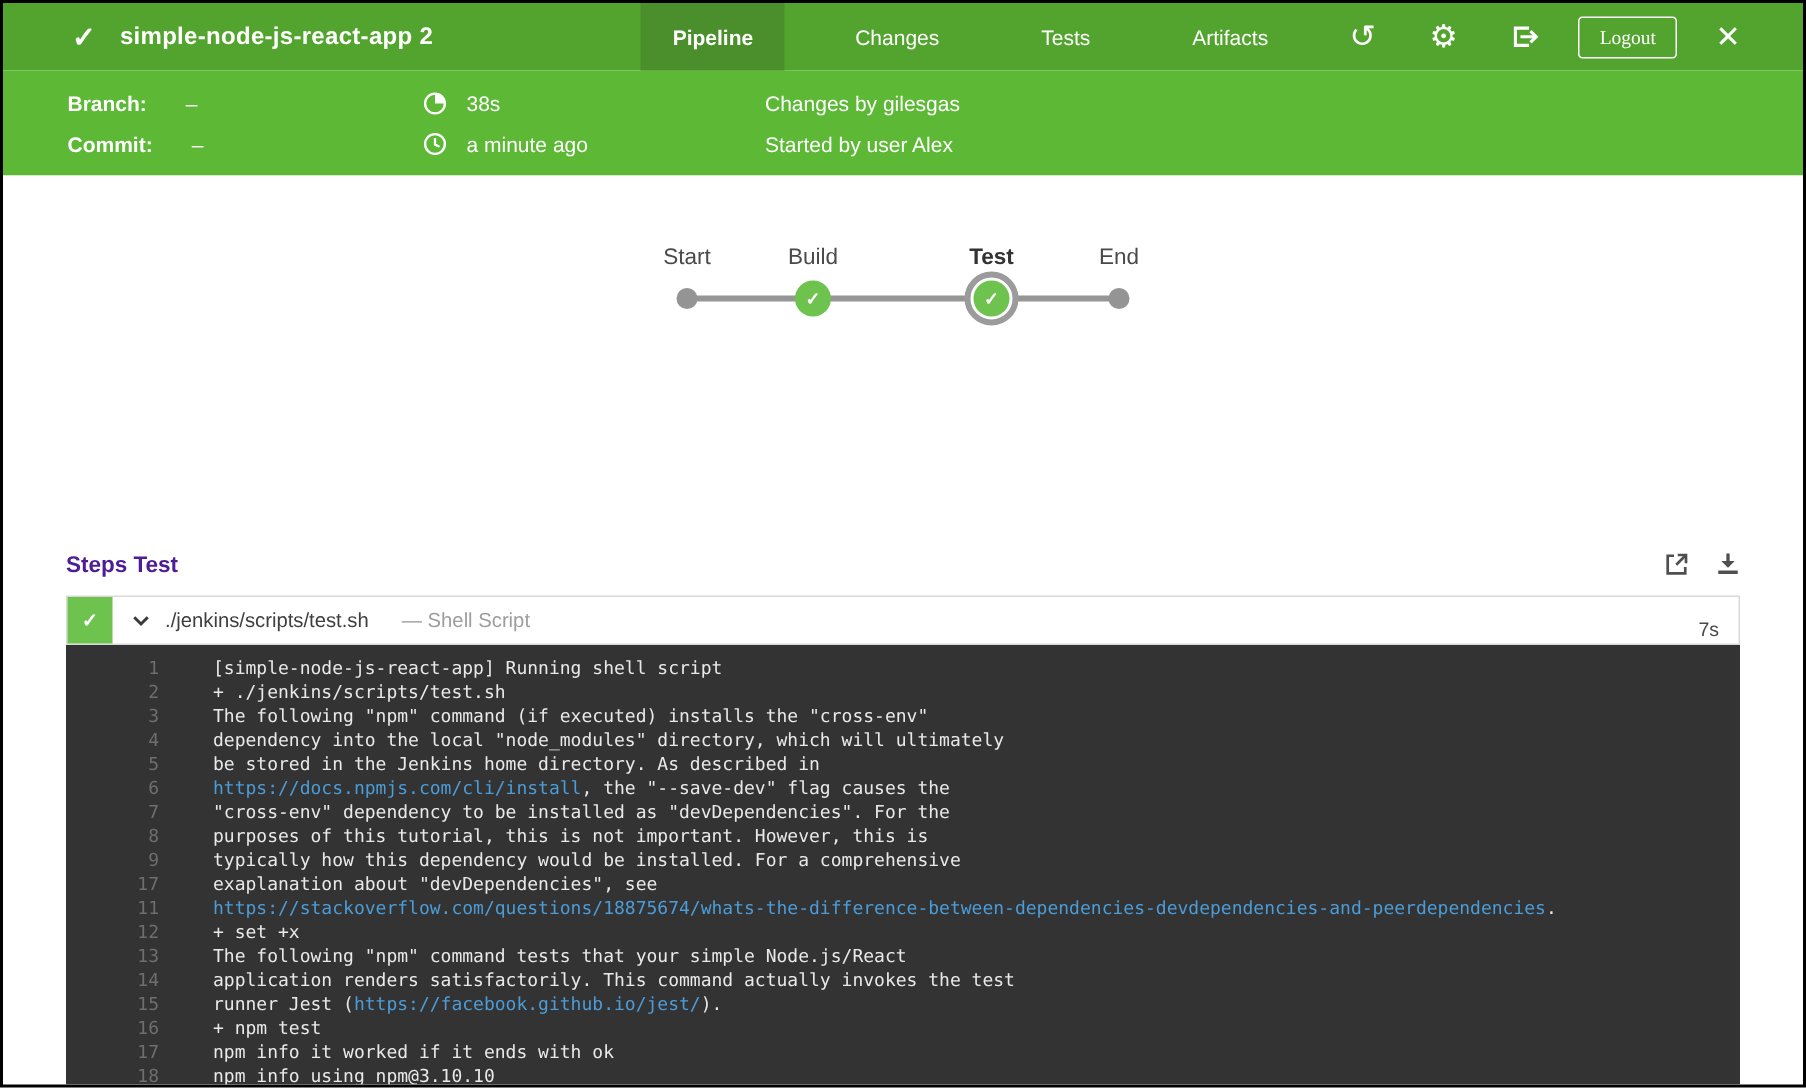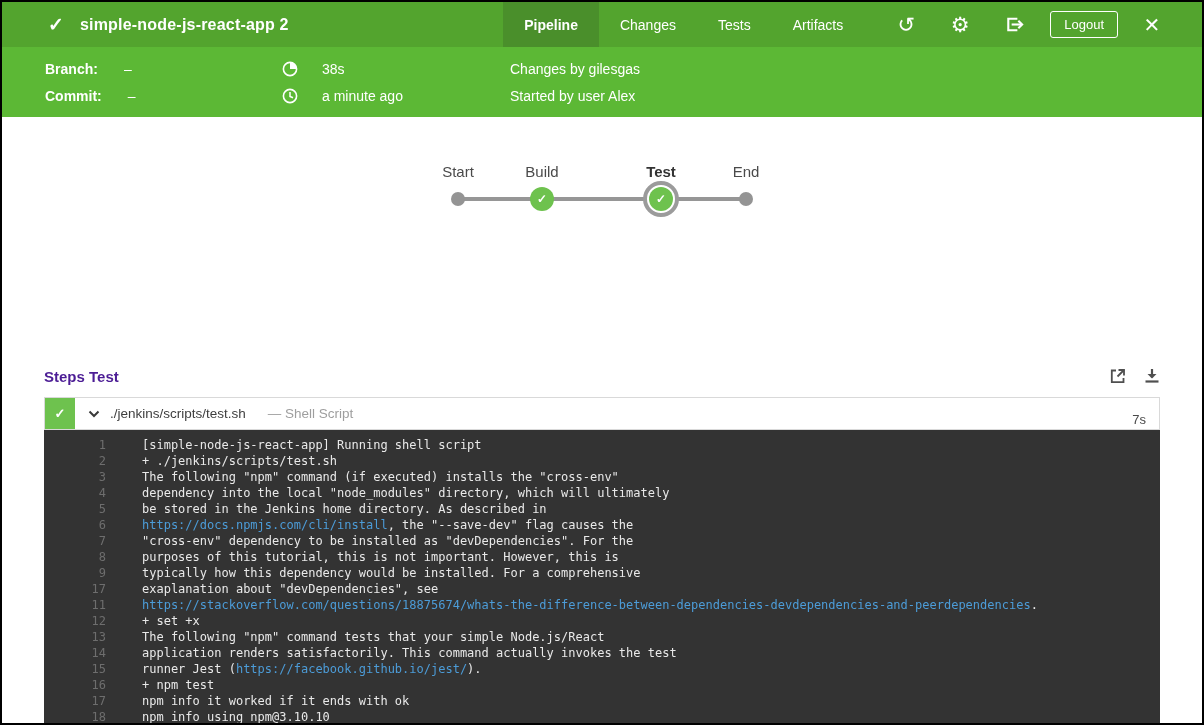--- a/index.html
+++ b/index.html
@@ -19,53 +19,53 @@
     align-items:stretch;
     color:#fff;
   }
   .topbar-left { display:flex; align-items:center; padding-left:46px; gap:16px; }
   .hdr-check { font-size:19px; font-weight:700; color:#fff; }
   .hdr-title { font-size:16px; font-weight:700; letter-spacing:.2px; white-space:nowrap; }
   .tabs { display:flex; align-items:stretch; margin-left:auto; }
   .tab {
     display:flex; align-items:center;
     padding:0 21px;
-    font-size:14px; color:#fff; cursor:pointer; white-space:nowrap;
+    font-size:14px; color:#fff; cursor:pointer; white-space:nowrap;margin-left:26px;
   }
   .tab.active { background:var(--active_tab_green); font-weight:700; }
   .topbar-icons { display:flex; align-items:center; gap:0; padding-right:38px; }
   .icon-btn {
     display:flex; align-items:center; justify-content:center;
     width:24px; height:24px; margin-left:30px; cursor:pointer;
     color:#fff; font-size:21px; line-height:1;
   }
   .icon-btn svg { display:block; }
   .logout-btn {
     margin-left:24px;
     border:1px solid #fff; border-radius:3px;
     background:transparent; color:#fff;
-    font-family:Liberation Sans, sans-serif;
+    font-family:Liberation Serif, serif;
     font-size:13px; padding:5px 13px; cursor:pointer; white-space:nowrap;
   }
   .close-btn { font-size:20px; margin-left:22px; }
   
   .subbar {
     height:70px;
     background:var(--subbar_green);
     color:#fff; font-size:14px;
     display:grid;
     grid-template-columns:237px 228px auto;
     grid-template-rows:1fr 1fr;
     grid-auto-flow:column;
     align-items:center;
     padding:8px 0 8px 43px;
   }
   .kv { display:flex; gap:26px; }
   .kv .k { font-weight:700; }
-  .meta { display:flex; gap:24px; }
+  .meta { display:flex; gap:13px; }
   .meta svg { display:block; }
   
   .graph { position:relative; height:224px; background:#fff; }
   .edge { position:absolute; left:456px; top:80px; width:288px; height:4px; background:#969696; }
   .dot { position:absolute; width:14px; height:14px; border-radius:50%; background:#949494; }
   .node-success {
     position:absolute; width:24px; height:24px; border-radius:50%;
     background:var(--node_green);
     display:flex; align-items:center; justify-content:center;
     color:#fff; font-size:12px; font-weight:700;

